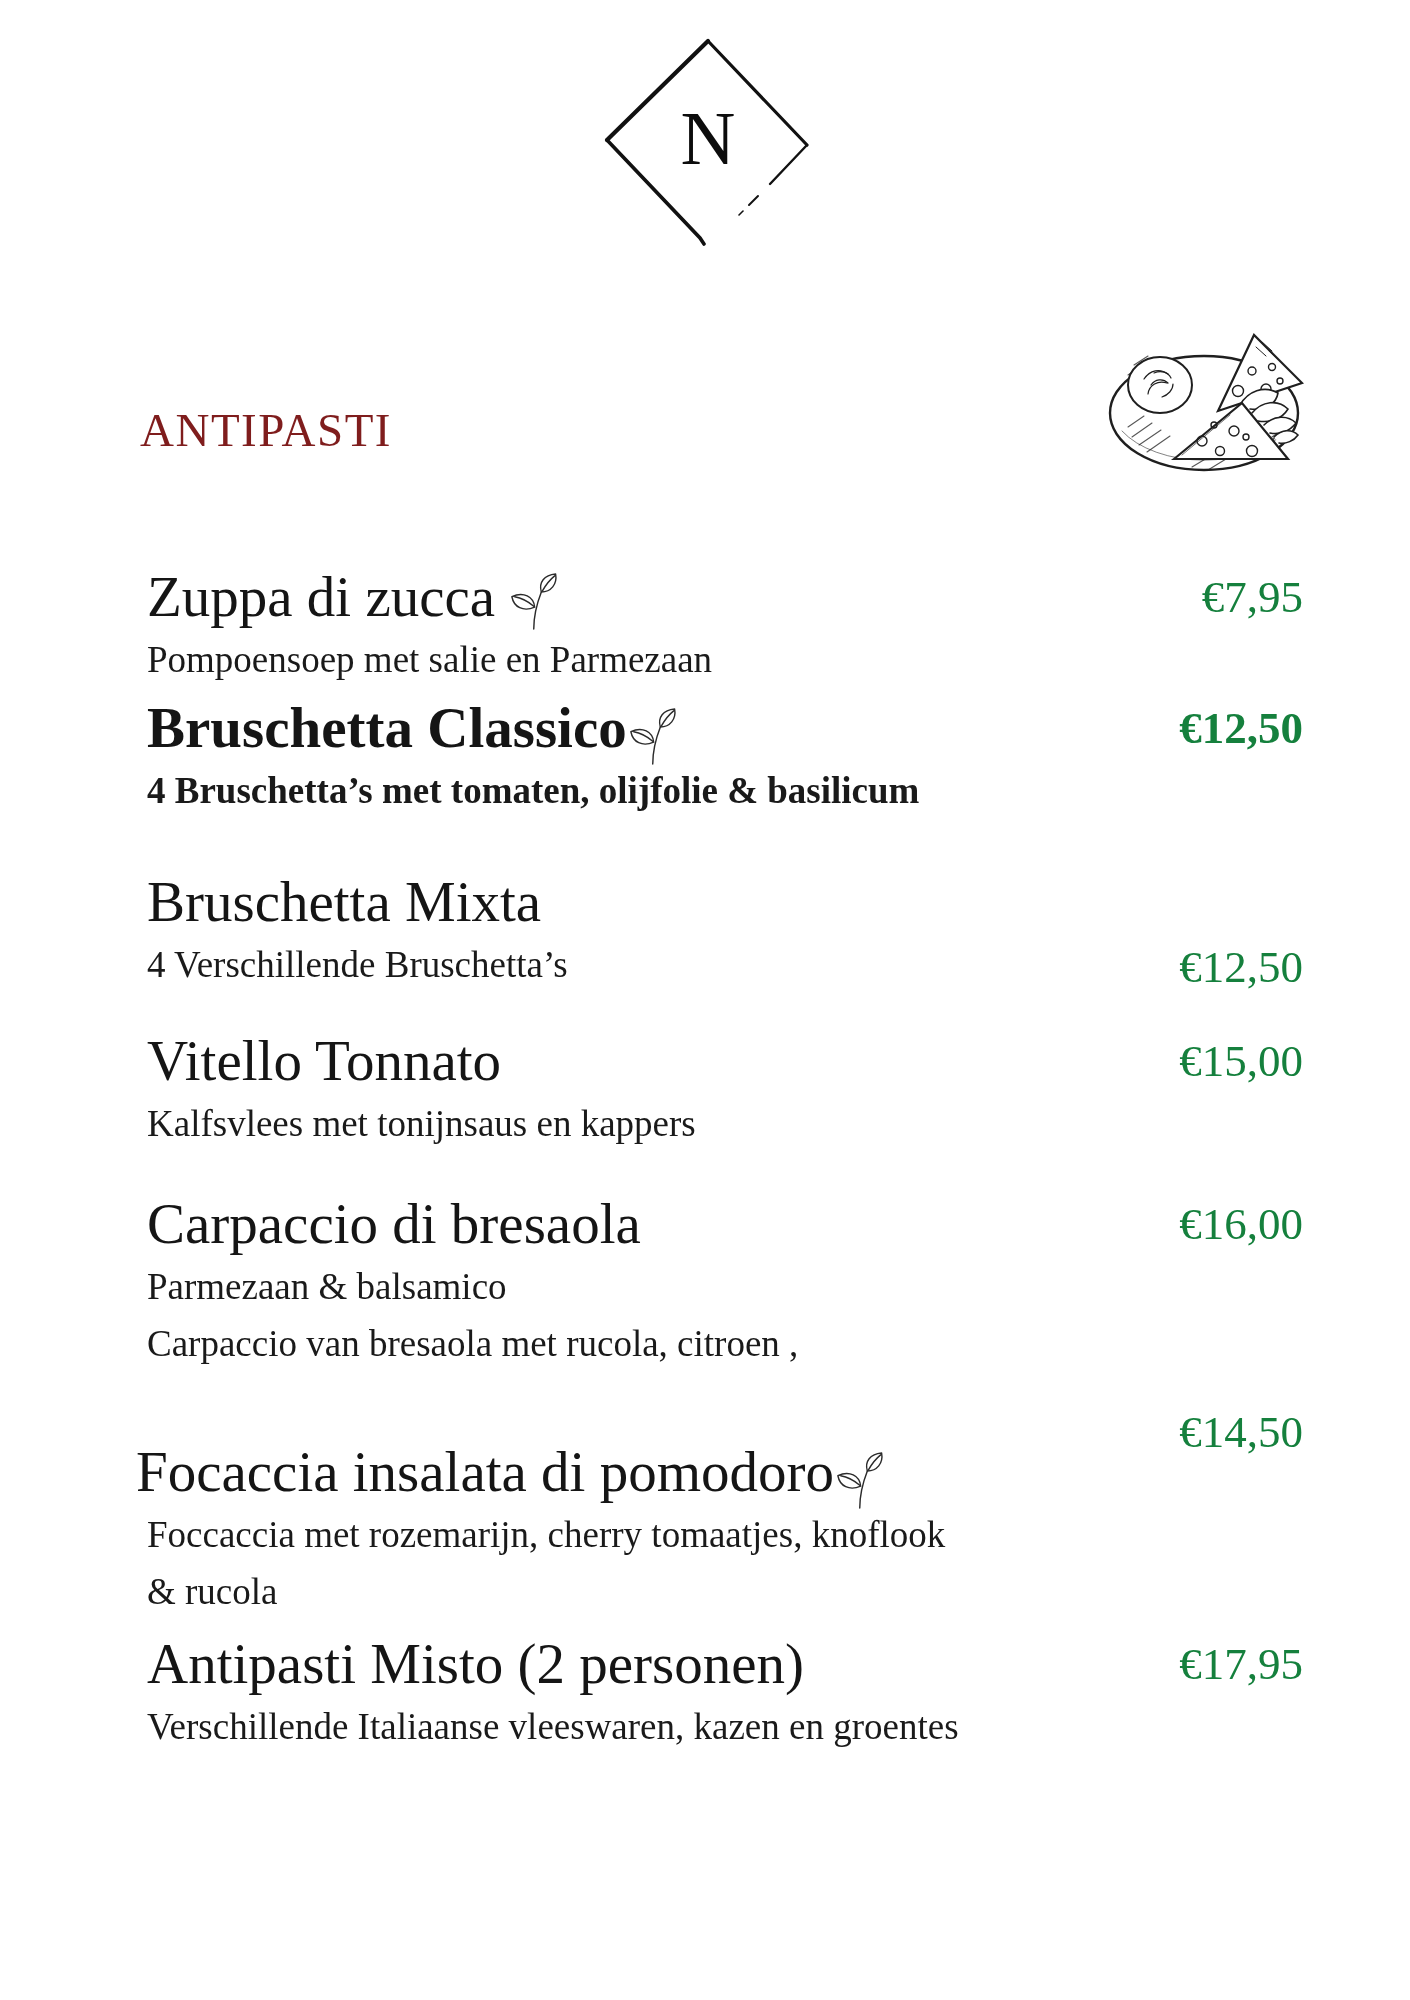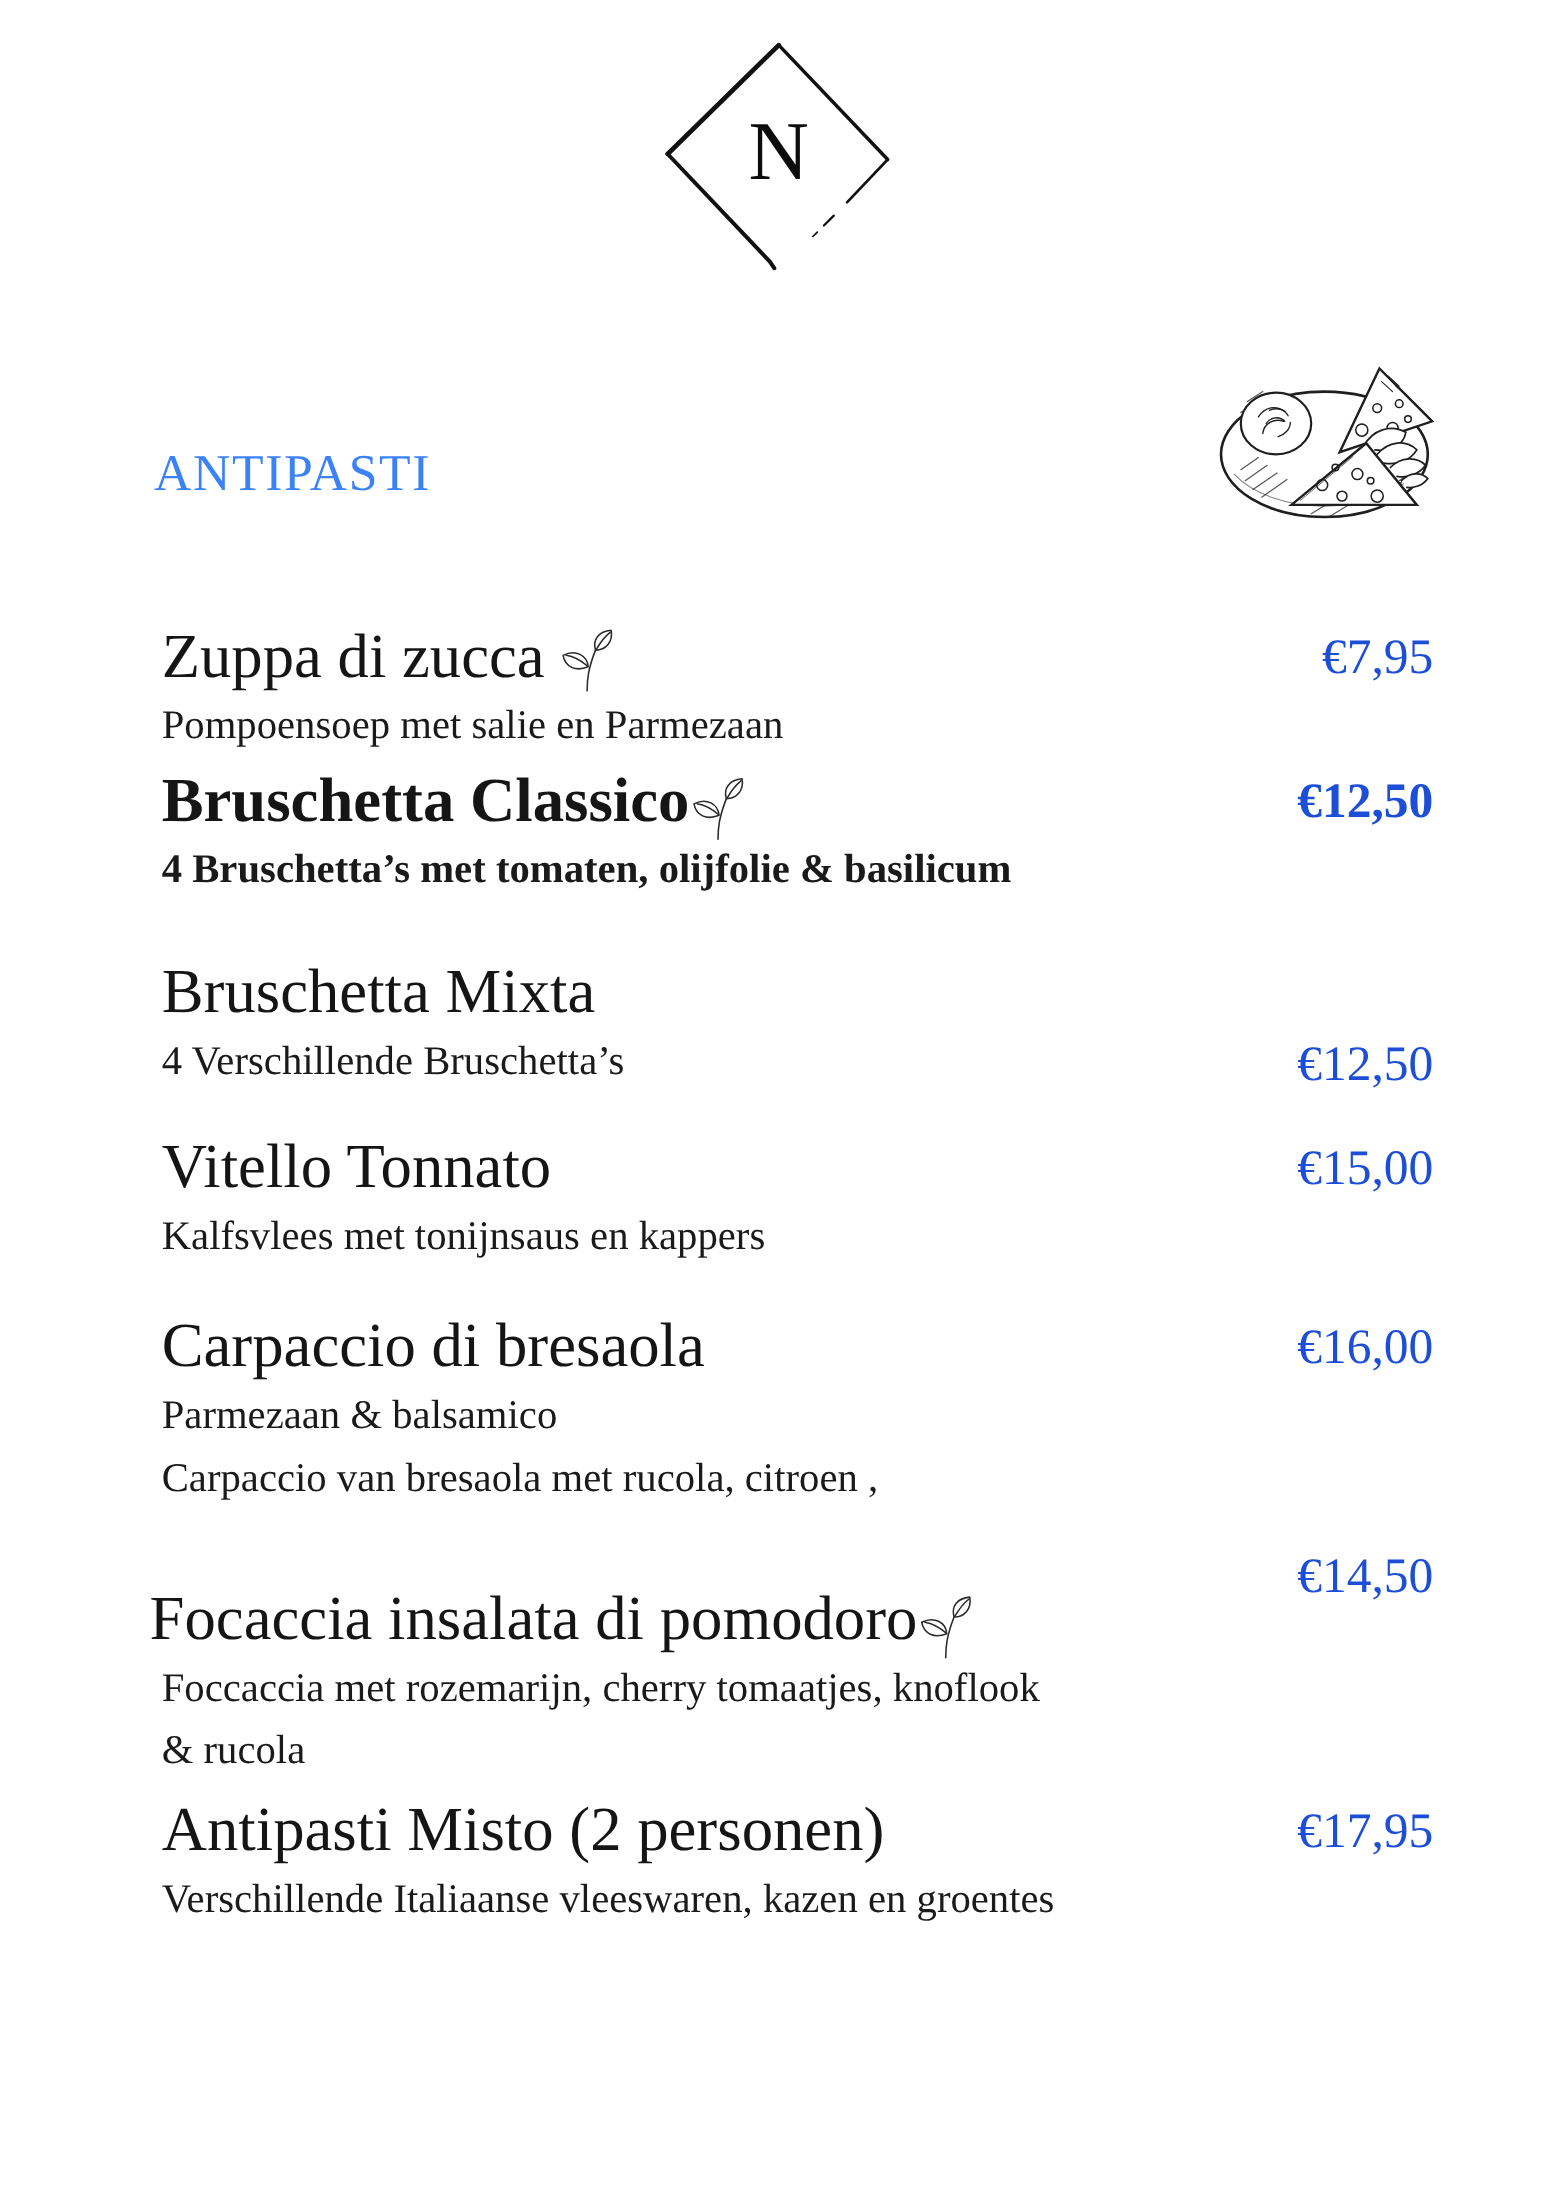--- a/index.html
+++ b/index.html
@@ -18,21 +18,21 @@
   .logo svg { position:absolute; left:0; top:0; }
   .logo-letter {
     position:relative; font-size:76px; line-height:76px; color:#0c0c0c;
     transform:translate(2px,-2px);
   }
 
   
   .section-title {
     position:absolute; left:140px; top:402px; margin:0;
     font-size:47px; font-weight:normal; letter-spacing:1.5px;
-    color:#3b82f6; line-height:1.2;
+    color:#7f1d1d; line-height:1.2;
   }
 
   
   .illustration { position:absolute; left:1104px; top:308px; width:200px; height:182px; }
 
   
   .menu-list { position:absolute; left:0; top:0; width:100%; height:100%; }
   .menu-row {
     position:absolute; left:147px; right:107px;
     display:flex; justify-content:space-between; align-items:flex-start;
@@ -46,21 +46,21 @@
   .menu-row:nth-child(7) { top:1615px;margin-top:23px; }
   .menu-row:nth-child(6) .item-title-line { margin-left:-11px;margin-top:40px; }
 
   .item-main { flex:1 1 auto; min-width:0; }
   .item-title-line { white-space:nowrap; }
   .item-title { font-size:57px; line-height:52px; color:#151515; }
   .item-desc { margin-top:8px; font-size:37px; line-height:57px; color:#1a1a1a; }
   .desc-line { white-space:nowrap; }
   .item-price {
     flex:0 0 auto; margin-left:24px;
-    font-size:45px; line-height:52px; white-space:nowrap; color:#1d4ed8;
+    font-size:45px; line-height:52px; white-space:nowrap; color:#15803d;
   }
 
   
   .leaf { display:inline-block; width:52px; height:2px; position:relative; vertical-align:baseline; }
   .leaf svg { position:absolute; height:57px; width:auto; }
   .leaf--spaced { width:64px; }
   .leaf--spaced svg { left:15px; bottom:-14px; }
   .leaf--tight svg { left:2px; bottom:-18px; }
 </style>
 </head>

